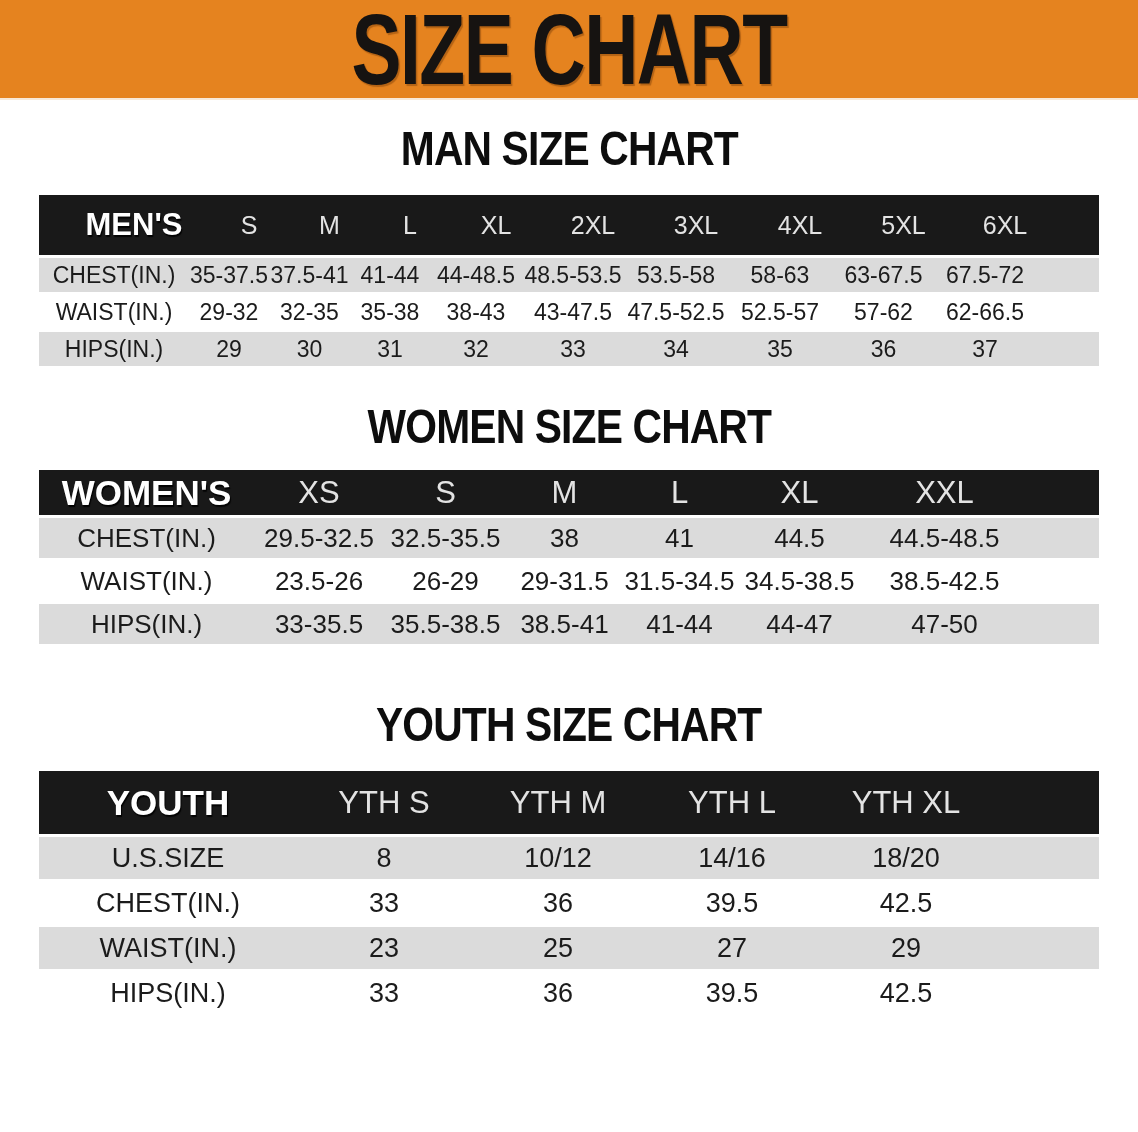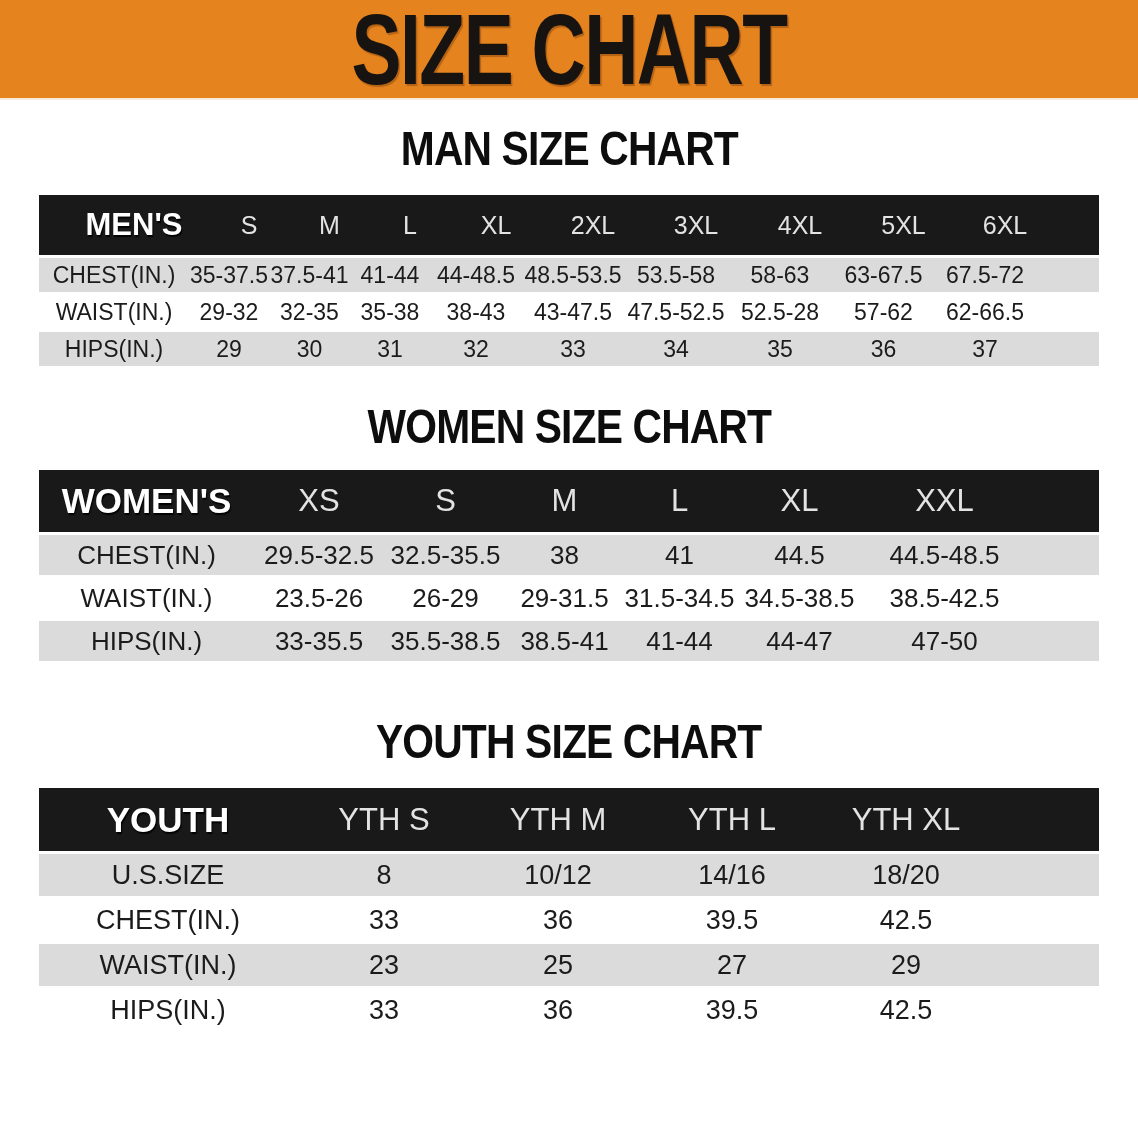--- a/index.html
+++ b/index.html
@@ -82,21 +82,21 @@
     vertical-align: middle;
     color: #1b1b1b;
     background: #ffffff;
   }
   .size-table tbody tr:nth-child(odd) td { background: var(--row-gray, #dbdbdb); }
 
   table.men th   { height: 60px; font-size: 25px; padding-left: 40px; }
   table.men th:first-child { font-size: 31px; }
   table.men td   { height: 34px; font-size: 23px; }
 
-  table.women th { height: 62px; font-size: 31px; }
+  table.women th { height: 45px; font-size: 31px; }
   table.women th:first-child { font-size: 35px; }
   table.women td { height: 40px; font-size: 26px; }
 
   table.youth th { height: 63px; font-size: 31px; }
   table.youth th:first-child { font-size: 35px; }
   table.youth td { height: 42px; font-size: 27px; }
 
   
   .disclaimer {
     margin: 16px 0 0 40px;
@@ -164,21 +164,21 @@
           <td></td>
         </tr>
         <tr>
           <td>WAIST(IN.)</td>
           <td>29-32</td>
           <td>32-35</td>
           <td>35-38</td>
           <td>38-43</td>
           <td>43-47.5</td>
           <td>47.5-52.5</td>
-          <td>52.5-28</td>
+          <td>52.5-57</td>
           <td>57-62</td>
           <td>62-66.5</td>
           <td></td>
         </tr>
         <tr>
           <td>HIPS(IN.)</td>
           <td>29</td>
           <td>30</td>
           <td>31</td>
           <td>32</td>

